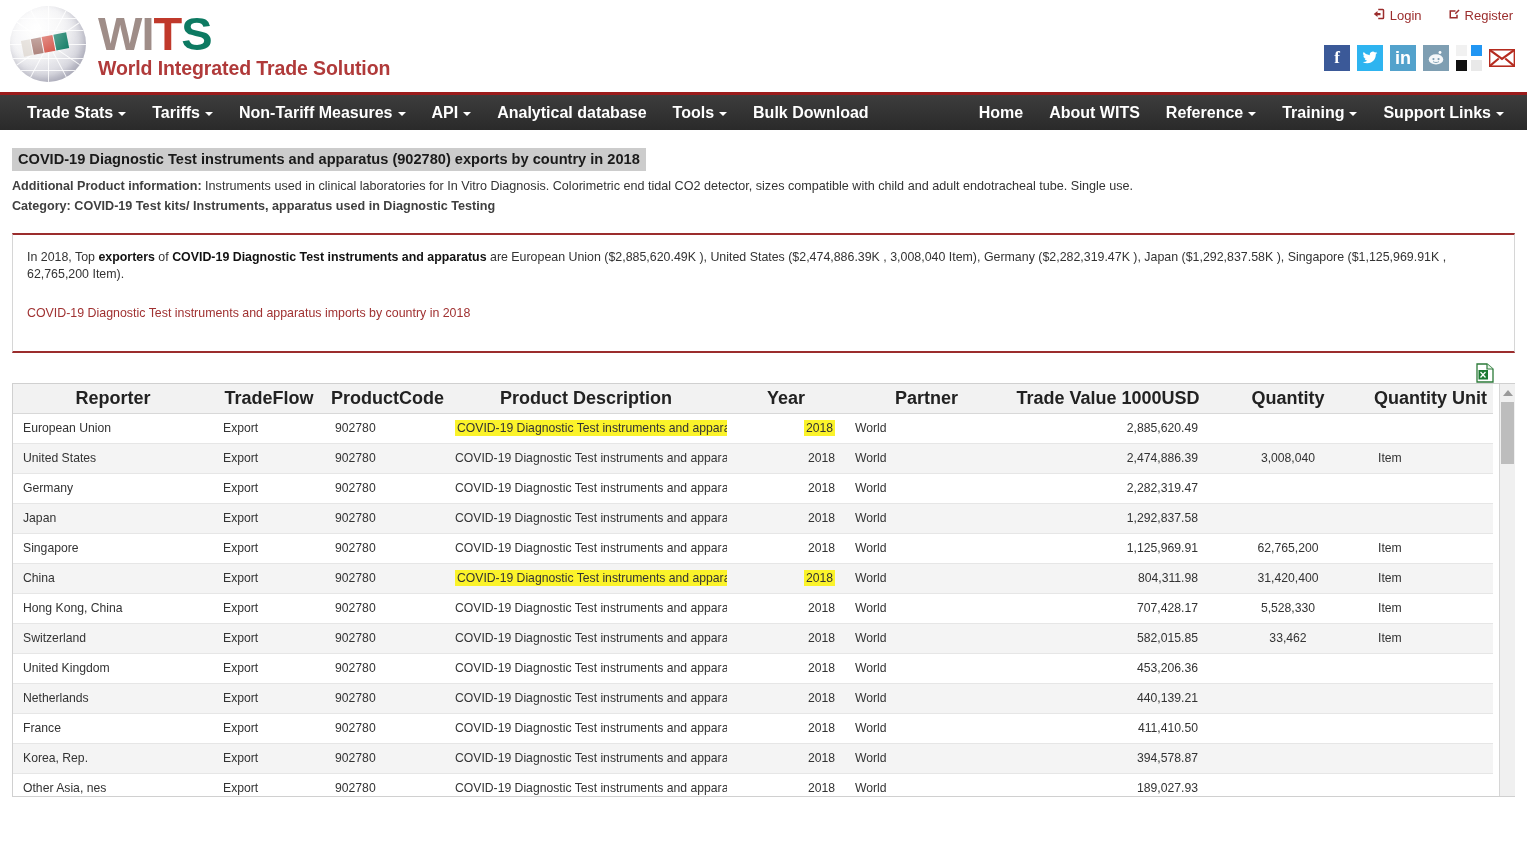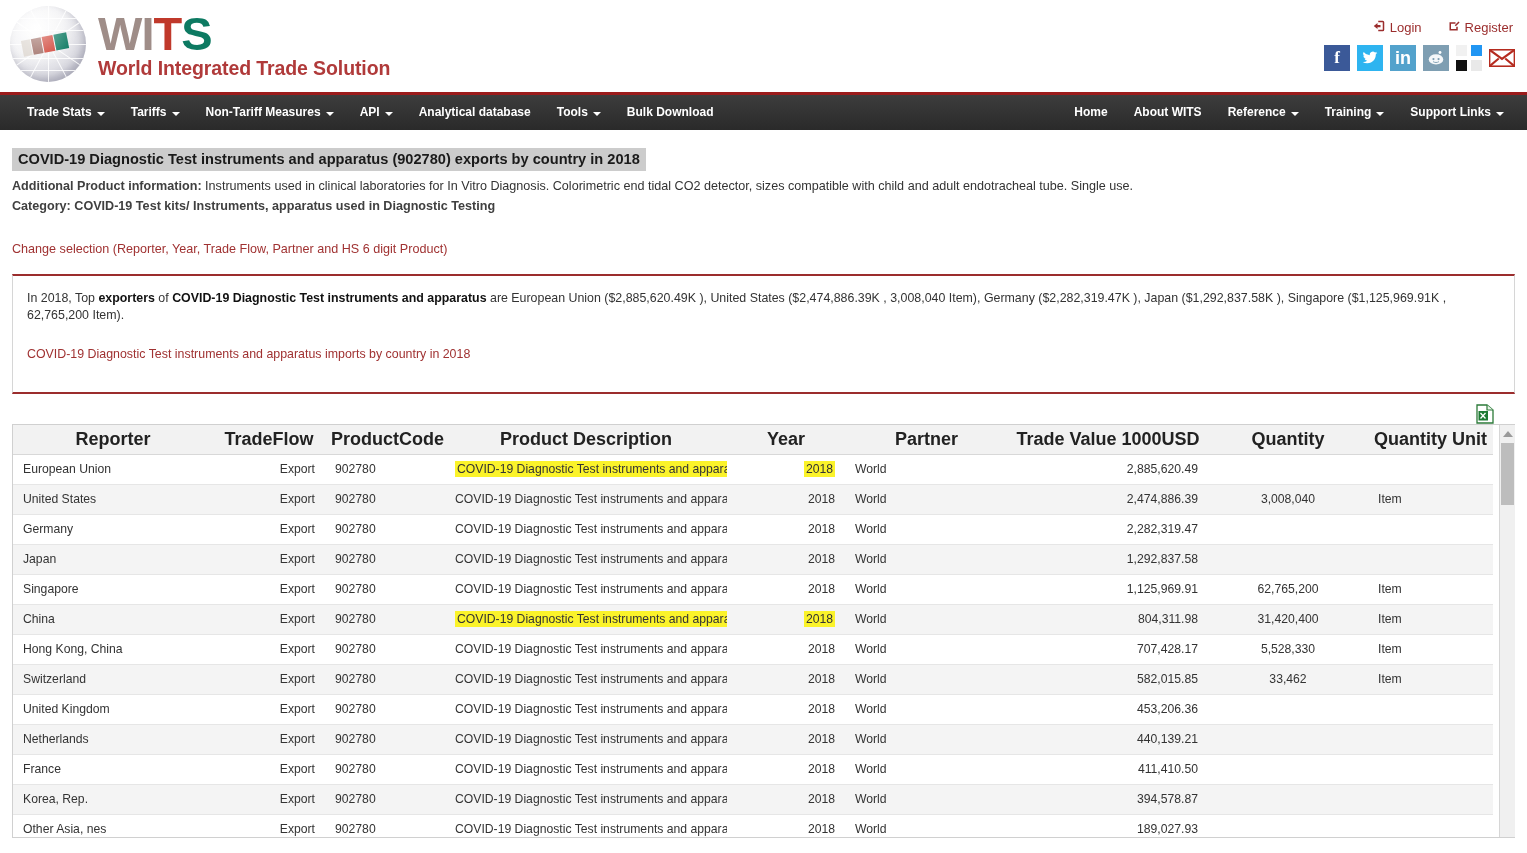--- a/index.html
+++ b/index.html
@@ -78,21 +78,21 @@
   .tagline {
     font-size: 19.5px;
     font-weight: bold;
     color: #b03a3a;
     margin-top: 2px;
     letter-spacing: -0.1px;
   }
 
   .auth-links {
     position: absolute;
-    right: 14px; top: 20px;
+    right: 14px; top: 8px;
     display: flex;
     gap: 26px;
     font-size: 13px;
     color: #9b2d2d;
   }
   .auth-links a {
     color: #9b2d2d;
     text-decoration: none;
     display: inline-flex;
     align-items: center;
@@ -132,21 +132,21 @@
     height: 38px;
     background: linear-gradient(to bottom, #3d3d3d 0%, #343434 45%, #2a2a2a 100%);
     border-top: 3px solid #9b1b1b;
     display: flex;
     align-items: center;
   }
   .nav-left { display:flex; align-items:center; padding-left: 14px; }
   .nav-right { display:flex; align-items:center; position:absolute; right: 10px; }
   .nav-item {
     color: #ffffff;
-    font-size: 12px;
+    font-size: 16px;
     font-weight: bold;
     padding: 0 13px;
     line-height: 35px;
     white-space: nowrap;
     cursor: pointer;
     text-decoration: none;
     display: inline-flex;
     align-items: center;
     gap: 5px;
   }
@@ -264,21 +264,21 @@
     height: 30px;
     padding: 0 10px;
     border-bottom: 1px solid #e6e6e6;
     white-space: nowrap;
     overflow: hidden;
   }
   table.grid tbody tr:nth-child(even) { background: #f4f4f4; }
   table.grid tbody tr:nth-child(odd) { background: #ffffff; }
 
   td.c-reporter { text-align: left; color: #a03a3a; padding-left: 12px; cursor: pointer; }
-  td.c-flow { text-align: right; }
+  td.c-flow { text-align: left; }
   td.c-code { text-align: left; }
   td.c-desc { text-align: left; }
   td.c-year { text-align: right; }
   td.c-partner { text-align: left; }
   td.c-value { text-align: right; padding-right: 28px; }
   td.c-qty { text-align: center; padding-right: 28px; }
   td.c-unit { text-align: left; }
 
   .hl { background: #fbf32a; padding: 1px 2px; }
 
@@ -472,21 +472,20 @@
     <div>
       <b>Additional Product information:</b>
       <span>Instruments used in clinical laboratories for In Vitro Diagnosis. Colorimetric end tidal CO2 detector, sizes compatible with child and adult endotracheal tube. Single use.</span>
     </div>
     <div>
       <b>Category:</b>
       <b>COVID-19 Test kits/ Instruments, apparatus used in Diagnostic Testing</b>
     </div>
   </div>
 
-  <a class="change-sel">Change selection (Reporter, Year, Trade Flow, Partner and HS 6 digit Product)</a>
 
   
   <div class="summary-box">
     <div class="summary-line">
       <span>In 2018, Top </span><b>exporters</b><span> of </span><b>COVID-19 Diagnostic Test instruments and apparatus</b><span> are European Union ($2,885,620.49K ), United States ($2,474,886.39K , 3,008,040 Item), Germany ($2,282,319.47K ), Japan ($1,292,837.58K ), Singapore ($1,125,969.91K , 62,765,200 Item).</span>
     </div>
     <a class="summary-sub">COVID-19 Diagnostic Test instruments and apparatus imports by country in 2018</a>
   </div>
 
   

